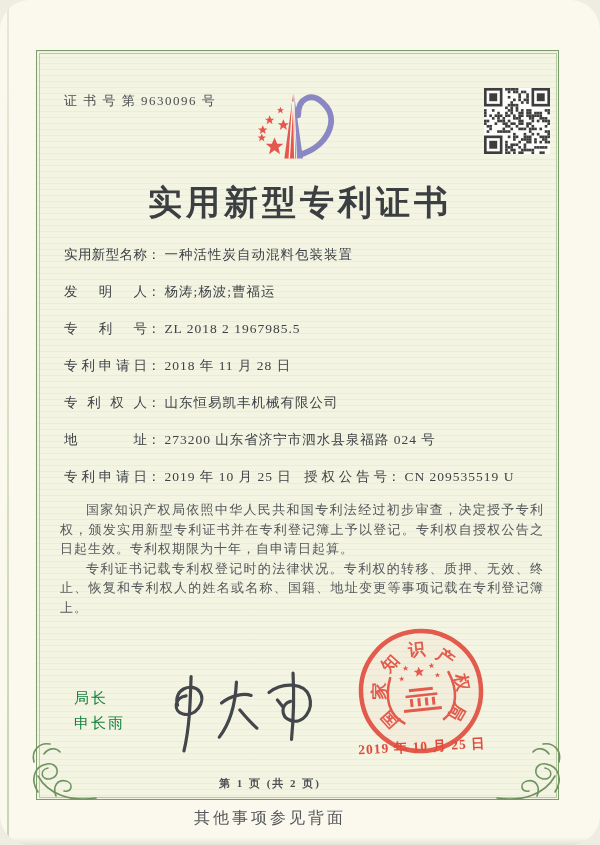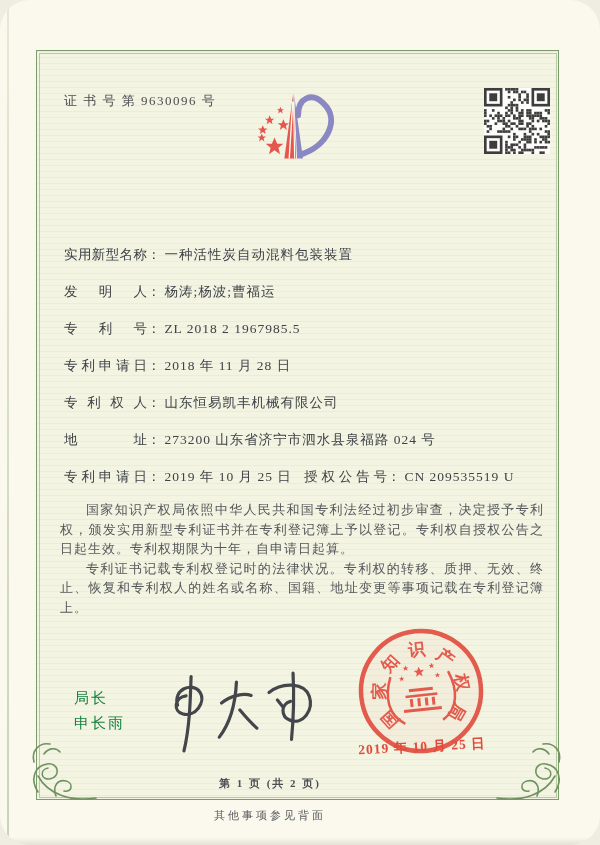--- a/index.html
+++ b/index.html
@@ -34,21 +34,21 @@
   .signer{position:absolute;left:74px;top:686px;font-size:15px;line-height:25px;
         color:#15803d;letter-spacing:2px;}
   .sig{position:absolute;left:150px;top:662px;width:180px;height:100px;transform:rotate(-3deg);}
   .seal{position:absolute;left:352px;top:622px;width:138px;height:138px;
         transform:rotate(-6deg);opacity:.9;}
   .sealdate{position:absolute;left:348px;top:738px;width:148px;text-align:center;
         color:#e14b3c;font-size:13.5px;font-weight:700;letter-spacing:1px;transform:rotate(-3deg);}
   .pagefoot{position:absolute;left:180px;top:776px;width:180px;text-align:center;
         font-size:11px;letter-spacing:2px;color:#4c5052;font-weight:bold;}
   .backnote{position:absolute;left:180px;top:808px;width:180px;text-align:center;
-        font-size:11px;letter-spacing:3px;color:#55585a;}
+        font-size:16px;letter-spacing:3px;color:#55585a;}
 </style>
 </head>
 <body>
 
 <div class="scan">
   <div class="edge"></div>
   <div class="frame"></div>
 
   <svg class="corner corner-l" viewBox="0 0 74 74">
     <g fill="none" stroke="#6f9260" stroke-width="1.6" stroke-linecap="round">
@@ -287,20 +287,21 @@
       <rect x="8" y="24" width="1" height="1" fill="#3d3d3d"></rect>
       <rect x="9" y="24" width="1" height="1" fill="#3d3d3d"></rect>
       <rect x="11" y="24" width="1" height="1" fill="#3d3d3d"></rect>
       <rect x="13" y="24" width="1" height="1" fill="#3d3d3d"></rect>
       <rect x="14" y="24" width="1" height="1" fill="#3d3d3d"></rect>
       <rect x="18" y="24" width="1" height="1" fill="#3d3d3d"></rect>
       <rect x="21" y="24" width="1" height="1" fill="#3d3d3d"></rect>
       <rect x="22" y="24" width="1" height="1" fill="#3d3d3d"></rect>
     </svg>
 
+  <h1 class="title">实用新型专利证书</h1>
 
   <div class="fields">
     <div class="row">
       <span class="flabel"><i class="jl">实用新型名称</i><i class="colon">：</i></span>
       <span class="fvalue">一种活性炭自动混料包装装置</span>
     </div>
     <div class="row">
       <span class="flabel"><i class="jl">发明人</i><i class="colon">：</i></span>
       <span class="fvalue">杨涛;杨波;曹福运</span>
     </div>

